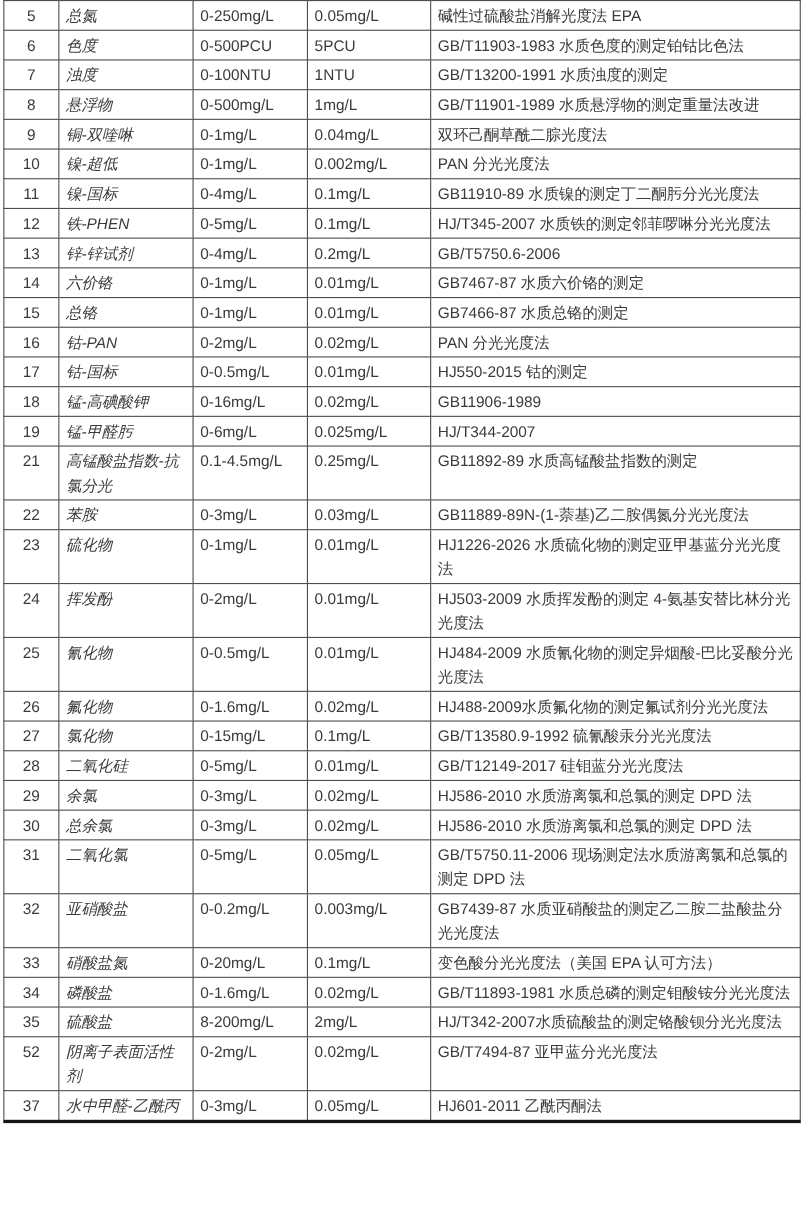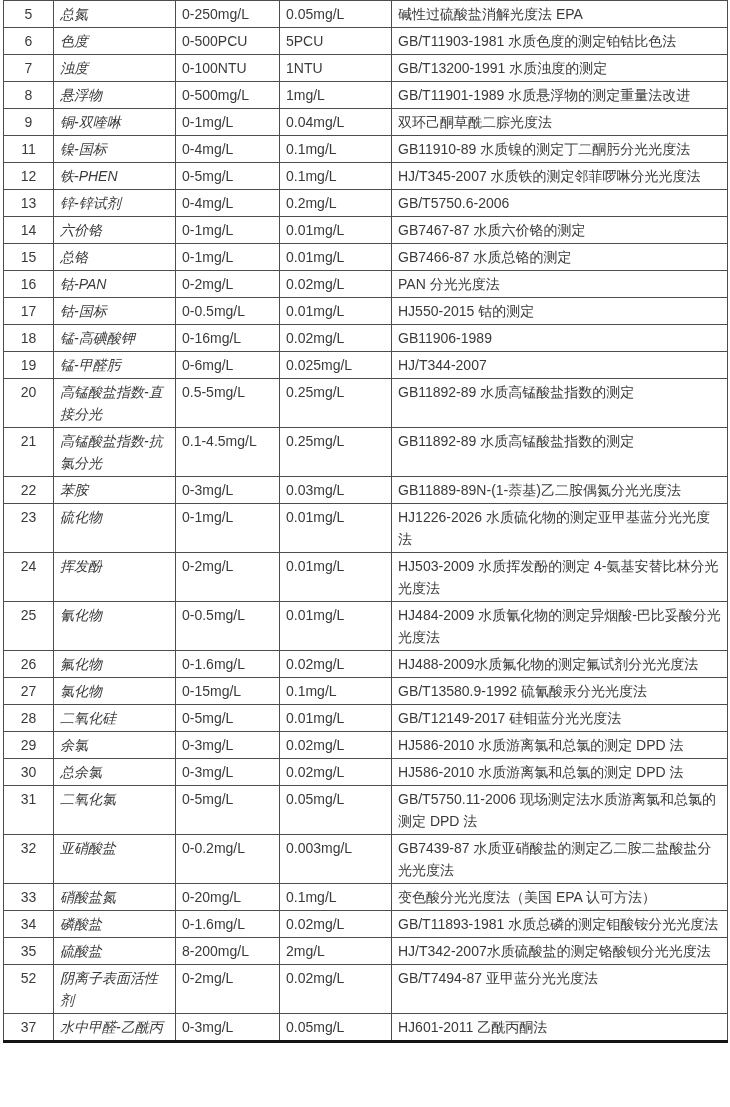--- a/index.html
+++ b/index.html
@@ -68,21 +68,21 @@
     <td class="c-range">0-250mg/L</td>
     <td class="c-res">0.05mg/L</td>
     <td class="c-method">碱性过硫酸盐消解光度法 EPA</td>
   </tr>
 
   <tr>
     <td class="c-no">6</td>
     <td class="c-name">色度</td>
     <td class="c-range">0-500PCU</td>
     <td class="c-res">5PCU</td>
-    <td class="c-method">GB/T11903-1981 水质色度的测定铂钴比色法</td>
+    <td class="c-method">GB/T11903-1983 水质色度的测定铂钴比色法</td>
   </tr>
 
   <tr>
     <td class="c-no">7</td>
     <td class="c-name">浊度</td>
     <td class="c-range">0-100NTU</td>
     <td class="c-res">1NTU</td>
     <td class="c-method">GB/T13200-1991 水质浊度的测定</td>
   </tr>
 
@@ -95,20 +95,27 @@
   </tr>
 
   <tr>
     <td class="c-no">9</td>
     <td class="c-name">铜-双喹啉</td>
     <td class="c-range">0-1mg/L</td>
     <td class="c-res">0.04mg/L</td>
     <td class="c-method">双环己酮草酰二腙光度法</td>
   </tr>
 
+  <tr>
+    <td class="c-no">10</td>
+    <td class="c-name">镍-超低</td>
+    <td class="c-range">0-1mg/L</td>
+    <td class="c-res">0.002mg/L</td>
+    <td class="c-method">PAN 分光光度法</td>
+  </tr>
 
   <tr>
     <td class="c-no">11</td>
     <td class="c-name">镍-国标</td>
     <td class="c-range">0-4mg/L</td>
     <td class="c-res">0.1mg/L</td>
     <td class="c-method">GB11910-89 水质镍的测定丁二酮肟分光光度法</td>
   </tr>
 
   <tr>
@@ -168,27 +175,20 @@
   </tr>
 
   <tr>
     <td class="c-no">19</td>
     <td class="c-name">锰-甲醛肟</td>
     <td class="c-range">0-6mg/L</td>
     <td class="c-res">0.025mg/L</td>
     <td class="c-method">HJ/T344-2007</td>
   </tr>
 
-  <tr>
-    <td class="c-no">20</td>
-    <td class="c-name">高锰酸盐指数-直接分光</td>
-    <td class="c-range">0.5-5mg/L</td>
-    <td class="c-res">0.25mg/L</td>
-    <td class="c-method">GB11892-89 水质高锰酸盐指数的测定</td>
-  </tr>
 
   <tr>
     <td class="c-no">21</td>
     <td class="c-name">高锰酸盐指数-抗氯分光</td>
     <td class="c-range">0.1-4.5mg/L</td>
     <td class="c-res">0.25mg/L</td>
     <td class="c-method">GB11892-89 水质高锰酸盐指数的测定</td>
   </tr>
 
   <tr>

